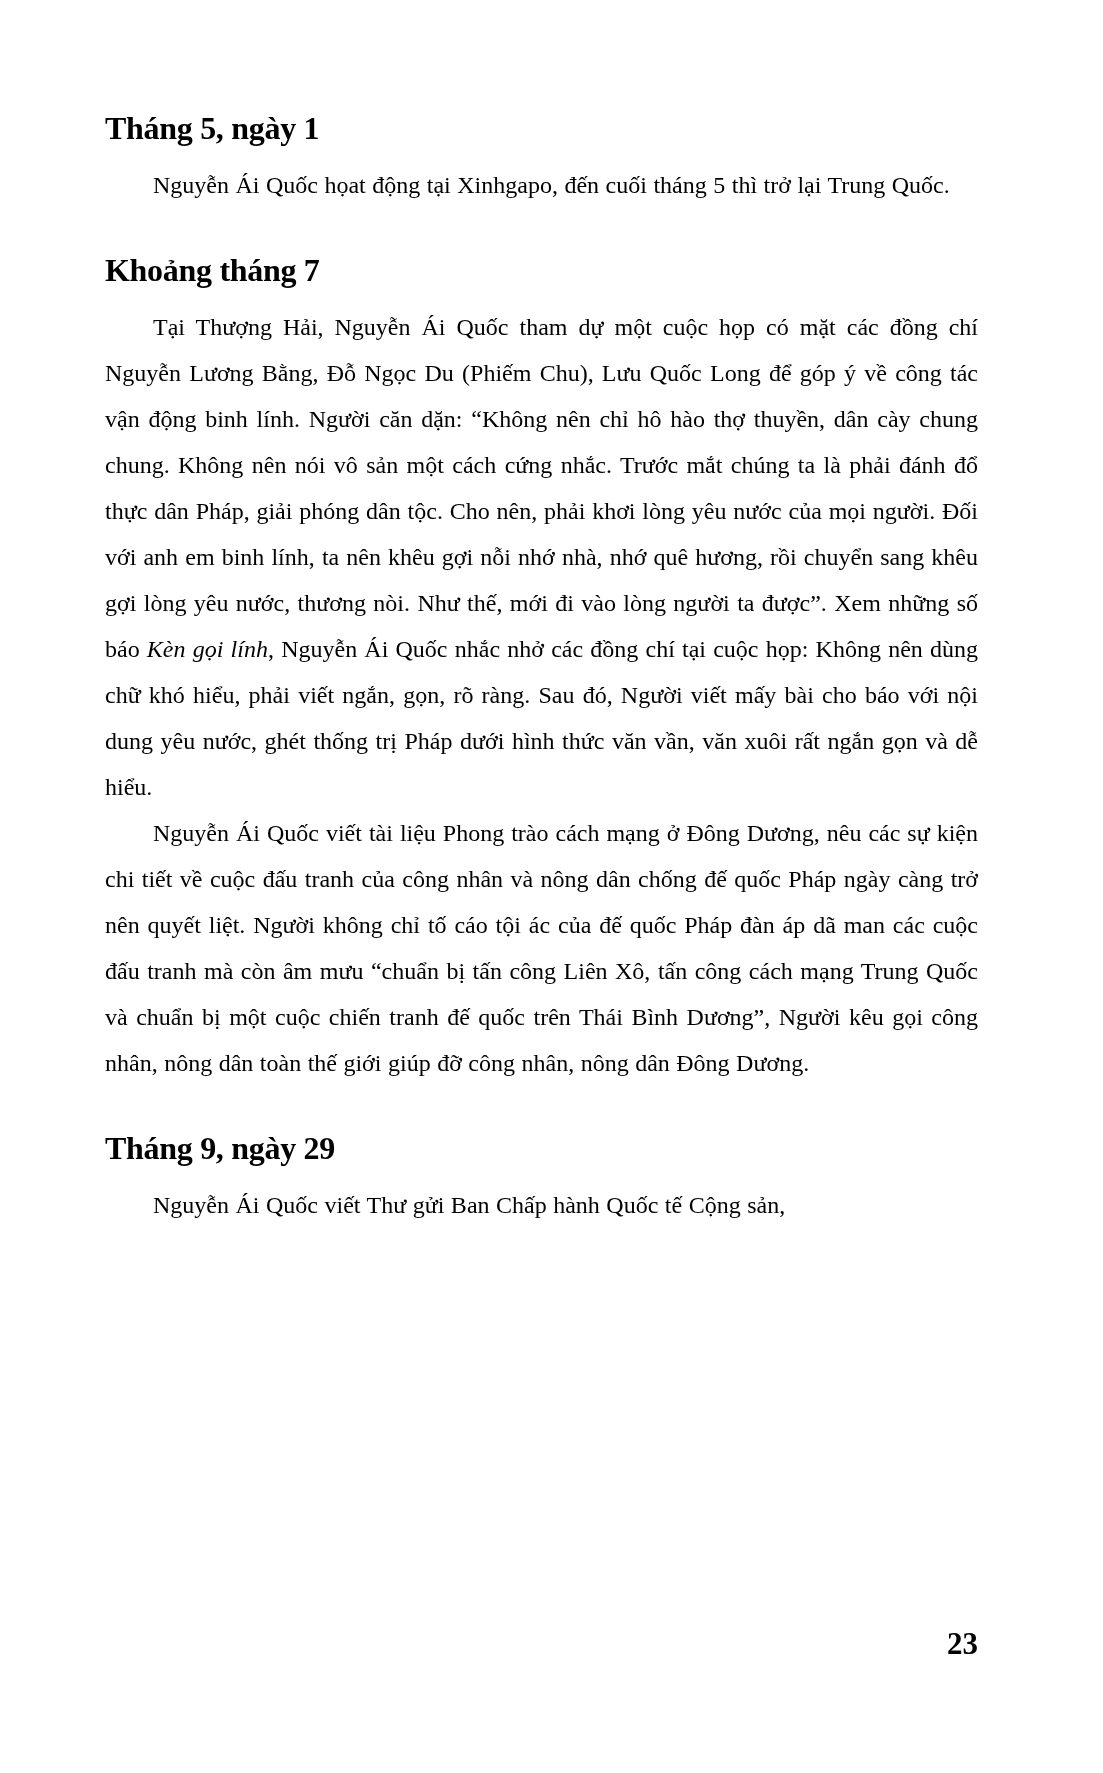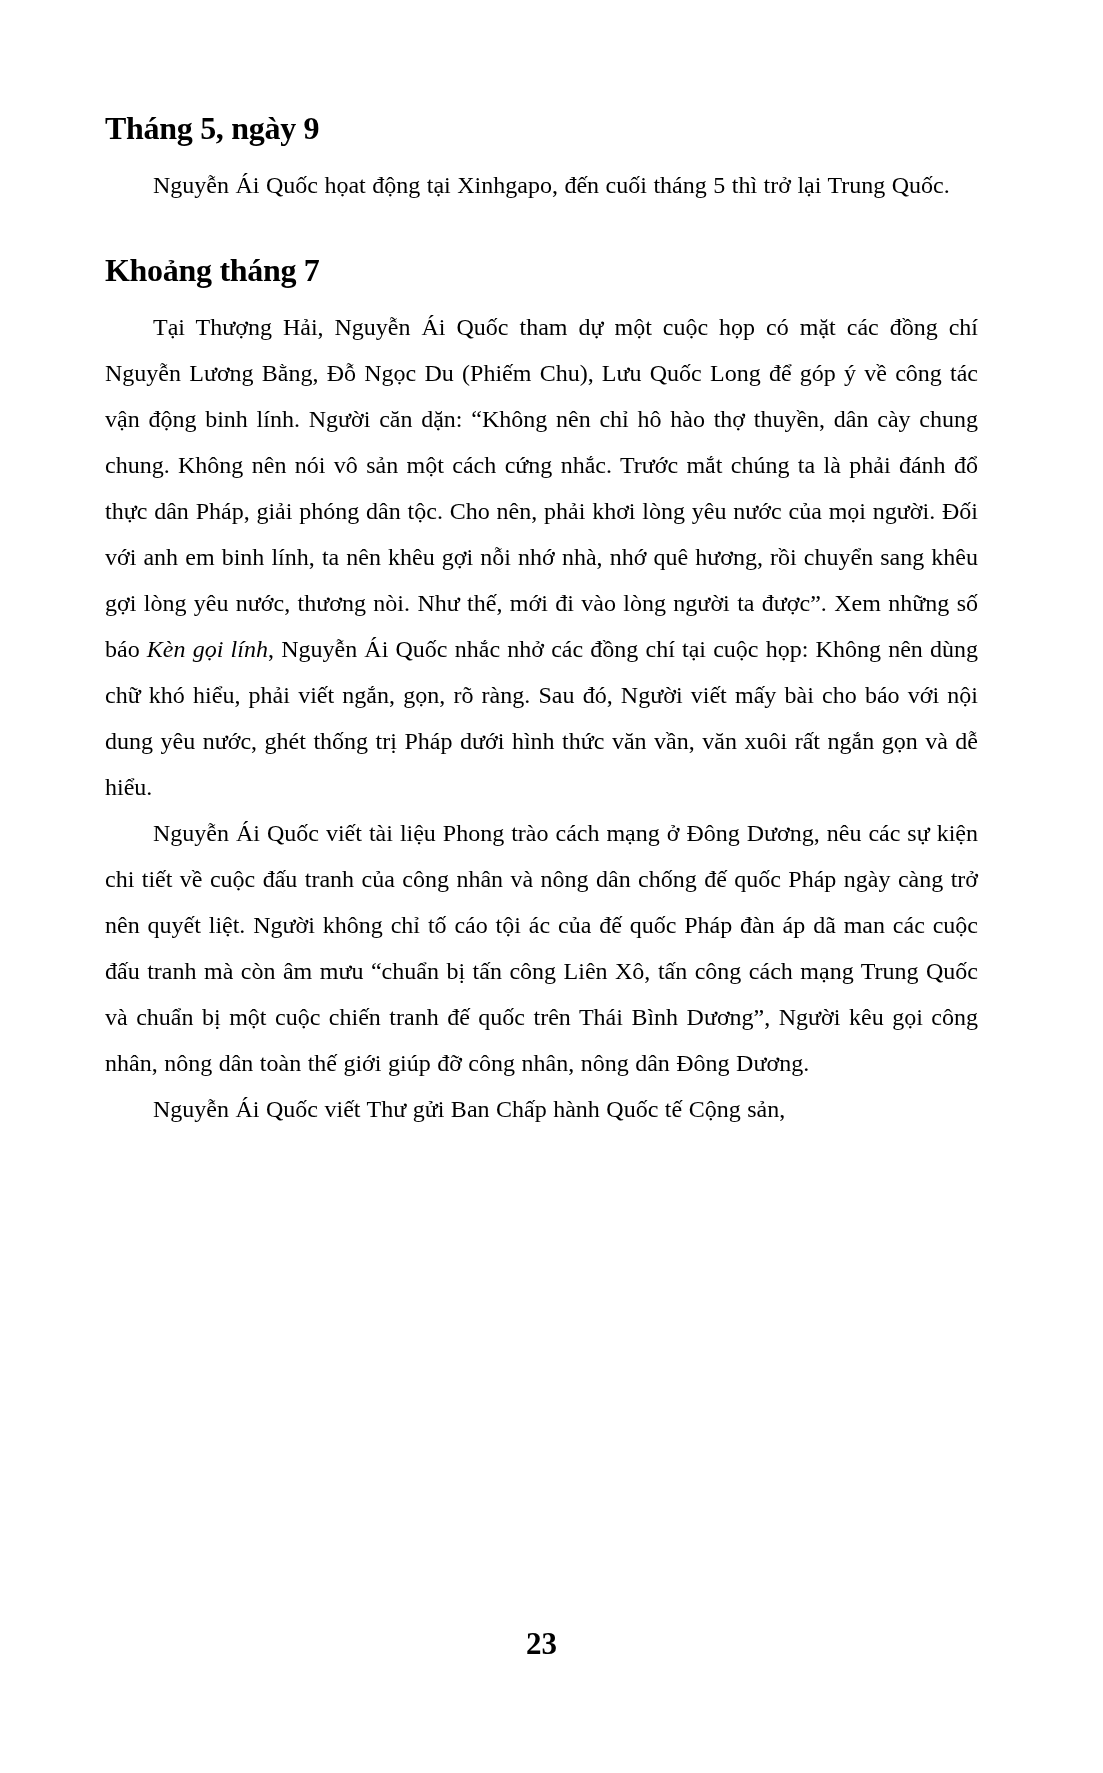--- a/index.html
+++ b/index.html
@@ -41,43 +41,44 @@
     word-spacing: 0.5px;
   }
   .italic-title {
     font-style: italic;
   }
   .page-number {
     position: absolute;
     left: 105px;
     top: 1626px;
     width: 873px;
-    text-align: center;
+    text-align: right;
     font-size: 31px;
     font-weight: 700;
   }
 </style>
 </head>
 <body>
 
 <div class="text-column">
 
   <div class="section">
-    <h2 class="section-heading">Tháng 5, ngày 9</h2>
+    <h2 class="section-heading">Tháng 5, ngày 1</h2>
     <p class="body-para">Nguyễn Ái Quốc họat động tại Xinhgapo, đến cuối tháng 5 thì trở lại Trung Quốc.</p>
   </div>
 
   <div class="section">
     <h2 class="section-heading">Khoảng tháng 7</h2>
     <p class="body-para"><span>Tại Thượng Hải, Nguyễn Ái Quốc tham dự một cuộc họp có mặt các đồng chí Nguyễn Lương Bằng, Đỗ Ngọc Du (Phiếm Chu), Lưu Quốc Long để góp ý về công tác vận động binh lính. Người căn dặn: “Không nên chỉ hô hào thợ thuyền, dân cày chung chung. Không nên nói vô sản một cách cứng nhắc. Trước mắt chúng ta là phải đánh đổ thực dân Pháp, giải phóng dân tộc. Cho nên, phải khơi lòng yêu nước của mọi người. Đối với anh em binh lính, ta nên khêu gợi nỗi nhớ nhà, nhớ quê hương, rồi chuyển sang khêu gợi lòng yêu nước, thương nòi. Như thế, mới đi vào lòng người ta được”. Xem những số báo </span><span class="italic-title">Kèn gọi lính</span><span>, Nguyễn Ái Quốc nhắc nhở các đồng chí tại cuộc họp: Không nên dùng chữ khó hiểu, phải viết ngắn, gọn, rõ ràng. Sau đó, Người viết mấy bài cho báo với nội dung yêu nước, ghét thống trị Pháp dưới hình thức văn vần, văn xuôi rất ngắn gọn và dễ hiểu.</span></p>
   </div>
 
   <div class="section">
     <p class="body-para">Nguyễn Ái Quốc viết tài liệu Phong trào cách mạng ở Đông Dương, nêu các sự kiện chi tiết về cuộc đấu tranh của công nhân và nông dân chống đế quốc Pháp ngày càng trở nên quyết liệt. Người không chỉ tố cáo tội ác của đế quốc Pháp đàn áp dã man các cuộc đấu tranh mà còn âm mưu “chuẩn bị tấn công Liên Xô, tấn công cách mạng Trung Quốc và chuẩn bị một cuộc chiến tranh đế quốc trên Thái Bình Dương”, Người kêu gọi công nhân, nông dân toàn thế giới giúp đỡ công nhân, nông dân Đông Dương.</p>
   </div>
 
   <div class="section">
+    <h2 class="section-heading">Tháng 9, ngày 29</h2>
     <p class="body-para">Nguyễn Ái Quốc viết Thư gửi Ban Chấp hành Quốc tế Cộng sản,</p>
   </div>
 
 </div>
 
 <div class="page-number">23</div>
 
 </body></html>

